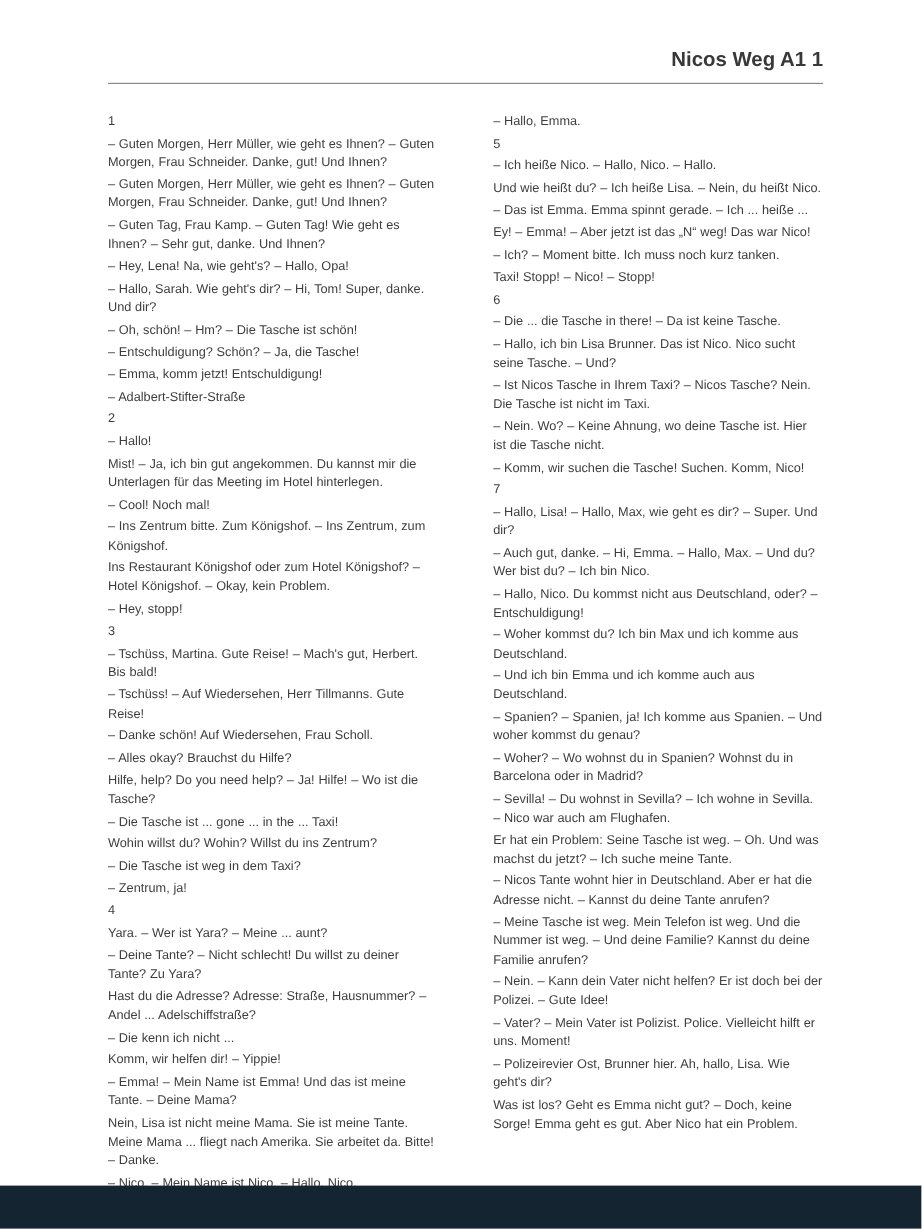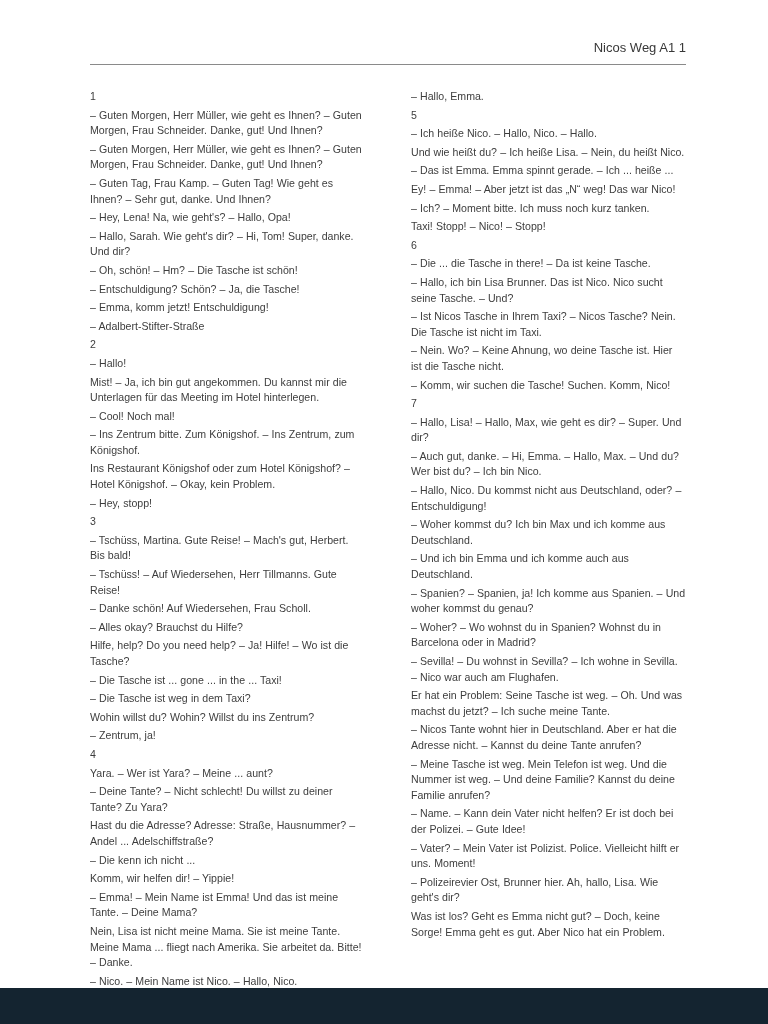--- a/index.html
+++ b/index.html
@@ -15,22 +15,23 @@
     top: 0; left: 0; right: 0; bottom: 36px;
     background: #ffffff;
     padding: 40px 82px 0 90px;
   }
   .page-header {
     border-bottom: 1px solid #8a8a8a;
     padding-bottom: 9px;
     text-align: right;
   }
   .header-title {
-    font-size: 13px;
+    font-size: 17px;
     color: #383838;
+    font-weight: bold;
   }
   .columns {
     display: flex;
     gap: 46px;
     margin-top: 24px;
   }
   .col { flex: 1; min-width: 0; }
   .col p {
     font-size: 10.6px;
     line-height: 15.6px;
@@ -72,22 +73,22 @@
         <p class="para">– Ins Zentrum bitte. Zum Königshof. – Ins Zentrum, zum Königshof.</p>
         <p class="para">Ins Restaurant Königshof oder zum Hotel Königshof? – Hotel Königshof. – Okay, kein Problem.</p>
         <p class="para">– Hey, stopp!</p>
         <p class="section-number">3</p>
         <p class="para">– Tschüss, Martina. Gute Reise! – Mach's gut, Herbert. Bis bald!</p>
         <p class="para">– Tschüss! – Auf Wiedersehen, Herr Tillmanns. Gute Reise!</p>
         <p class="para">– Danke schön! Auf Wiedersehen, Frau Scholl.</p>
         <p class="para">– Alles okay? Brauchst du Hilfe?</p>
         <p class="para">Hilfe, help? Do you need help? – Ja! Hilfe! – Wo ist die Tasche?</p>
         <p class="para">– Die Tasche ist ... gone ... in the ... Taxi!</p>
+        <p class="para">Wohin willst du? Wohin? Willst du ins Zentrum?</p>
         <p class="para">– Die Tasche ist weg in dem Taxi?</p>
-        <p class="para">Wohin willst du? Wohin? Willst du ins Zentrum?</p>
         <p class="para">– Zentrum, ja!</p>
         <p class="section-number">4</p>
         <p class="para">Yara. – Wer ist Yara? – Meine ... aunt?</p>
         <p class="para">– Deine Tante? – Nicht schlecht! Du willst zu deiner Tante? Zu Yara?</p>
         <p class="para">Hast du die Adresse? Adresse: Straße, Hausnummer? – Andel ... Adelschiffstraße?</p>
         <p class="para">– Die kenn ich nicht ...</p>
         <p class="para">Komm, wir helfen dir! – Yippie!</p>
         <p class="para">– Emma! – Mein Name ist Emma! Und das ist meine Tante. – Deine Mama?</p>
         <p class="para">Nein, Lisa ist nicht meine Mama. Sie ist meine Tante. Meine Mama ... fliegt nach Amerika. Sie arbeitet da. Bitte! – Danke.</p>
         <p class="para">– Nico. – Mein Name ist Nico. – Hallo, Nico.</p>
@@ -112,21 +113,21 @@
         <p class="para">– Auch gut, danke. – Hi, Emma. – Hallo, Max. – Und du? Wer bist du? – Ich bin Nico.</p>
         <p class="para">– Hallo, Nico. Du kommst nicht aus Deutschland, oder? – Entschuldigung!</p>
         <p class="para">– Woher kommst du? Ich bin Max und ich komme aus Deutschland.</p>
         <p class="para">– Und ich bin Emma und ich komme auch aus Deutschland.</p>
         <p class="para">– Spanien? – Spanien, ja! Ich komme aus Spanien. – Und woher kommst du genau?</p>
         <p class="para">– Woher? – Wo wohnst du in Spanien? Wohnst du in Barcelona oder in Madrid?</p>
         <p class="para">– Sevilla! – Du wohnst in Sevilla? – Ich wohne in Sevilla. – Nico war auch am Flughafen.</p>
         <p class="para">Er hat ein Problem: Seine Tasche ist weg. – Oh. Und was machst du jetzt? – Ich suche meine Tante.</p>
         <p class="para">– Nicos Tante wohnt hier in Deutschland. Aber er hat die Adresse nicht. – Kannst du deine Tante anrufen?</p>
         <p class="para">– Meine Tasche ist weg. Mein Telefon ist weg. Und die Nummer ist weg. – Und deine Familie? Kannst du deine Familie anrufen?</p>
-        <p class="para">– Name. – Kann dein Vater nicht helfen? Er ist doch bei der Polizei. – Gute Idee!</p>
+        <p class="para">– Nein. – Kann dein Vater nicht helfen? Er ist doch bei der Polizei. – Gute Idee!</p>
         <p class="para">– Vater? – Mein Vater ist Polizist. Police. Vielleicht hilft er uns. Moment!</p>
         <p class="para">– Polizeirevier Ost, Brunner hier. Ah, hallo, Lisa. Wie geht's dir?</p>
         <p class="para">Was ist los? Geht es Emma nicht gut? – Doch, keine Sorge! Emma geht es gut. Aber Nico hat ein Problem.</p>
       </section>
   </main>
 </div>
 
 <div class="footer-bar"></div>
 
 </body></html>

